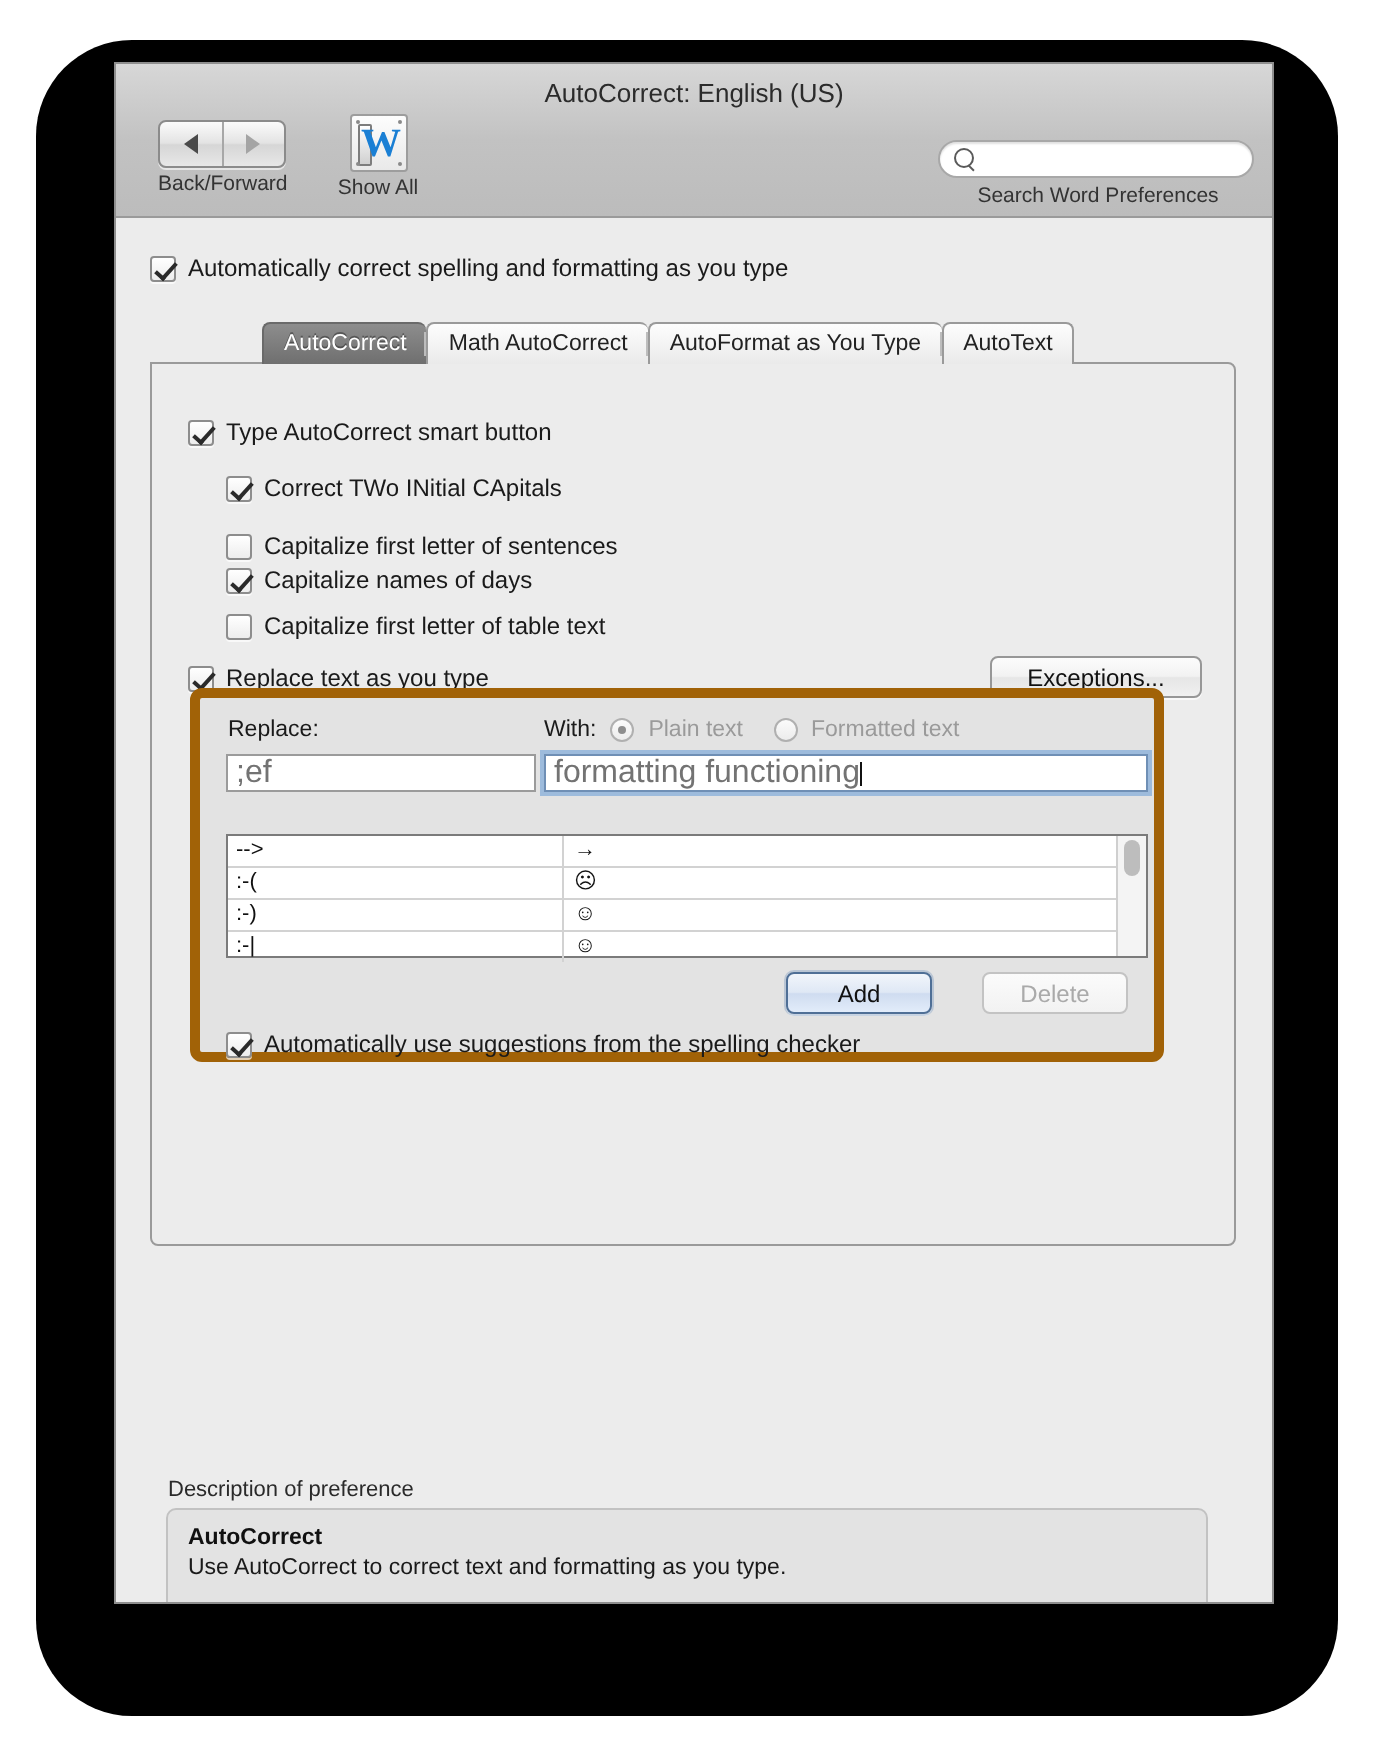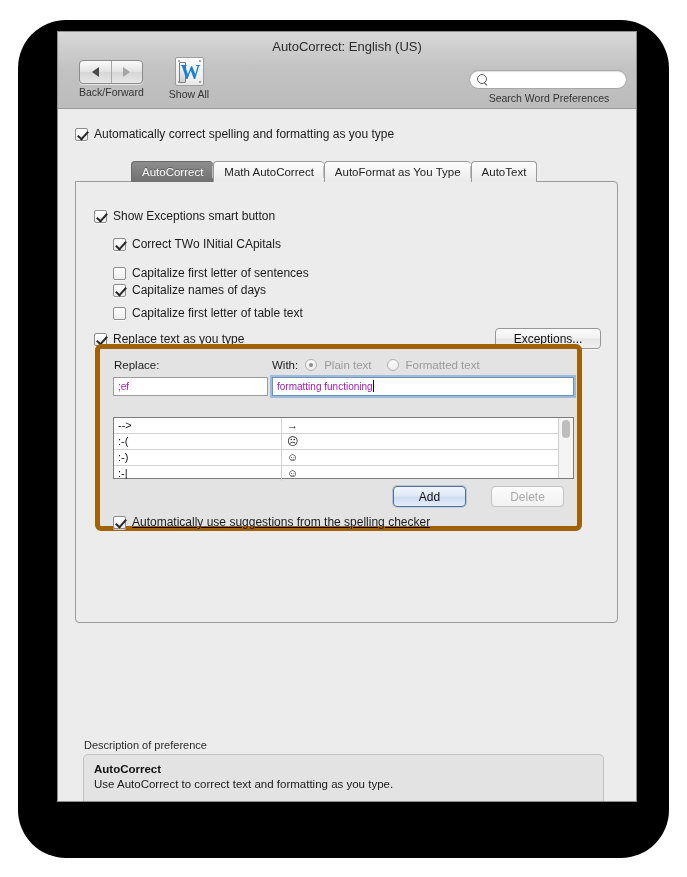--- a/index.html
+++ b/index.html
@@ -190,22 +190,22 @@
     border: 5px solid #a16207;
     border-radius: 6px;
     box-sizing: border-box;
   }
   .lbl { font-size: 11.5px; color:#1a1a1a; }
 
   .txtfield {
     box-sizing: border-box;
     background: #ffffff;
     border: 1px solid #9b9b9b;
-    font-size: 10px;
-    color: #a21caf;
+    font-size: 16px;
+    color: #737373;
     padding: 2px 4px;
     outline: none;
     font-family: "Liberation Sans", sans-serif;
   }
   .txtfield.focused {
     border: 1px solid #6f8fb5;
     box-shadow: 0 0 0 2px rgba(110,160,215,0.60);
   }
 
   
@@ -359,21 +359,21 @@
           </div>
           <div class="tab">
             <span>AutoText</span>
           </div>
         </div>
 
         <div class="tabpanel">
 
           <div class="panel-check" style="left:18px; top:27px;">
             <span class="cb checked"></span>
-            <span class="cb-text">Show Exceptions smart button</span>
+            <span class="cb-text">Type AutoCorrect smart button</span>
           </div>
 
           <div class="panel-check" style="left:37px; top:55px;justify-content:space-between;">
             <span class="cb checked"></span>
             <span class="cb-text">Correct TWo INitial CApitals</span>
           </div>
           <div class="panel-check" style="left:37px; top:84px;">
             <span class="cb"></span>
             <span class="cb-text">Capitalize first letter of sentences</span>
           </div>
@@ -433,21 +433,21 @@
               <div class="scrollbar">
                 <div class="thumb"></div>
               </div>
             </div>
 
             <div style="position:absolute; right:13px; top:137px; display:flex; gap:25px;">
               <button class="btn default" style="width:73px;">Add</button>
               <button class="btn disabled" style="width:73px;">Delete</button>
             </div>
 
-            <div style="position:absolute; left:13px; top:166px; display:flex; align-items:center;text-decoration:underline;">
+            <div style="position:absolute; left:13px; top:166px; display:flex; align-items:center;">
               <span class="cb checked"></span>
               <span class="cb-text">Automatically use suggestions from the spelling checker</span>
             </div>
 
           </div>
         </div>
       </div>
 
       <div class="desc-label">Description of preference</div>
       <div class="descbox">

